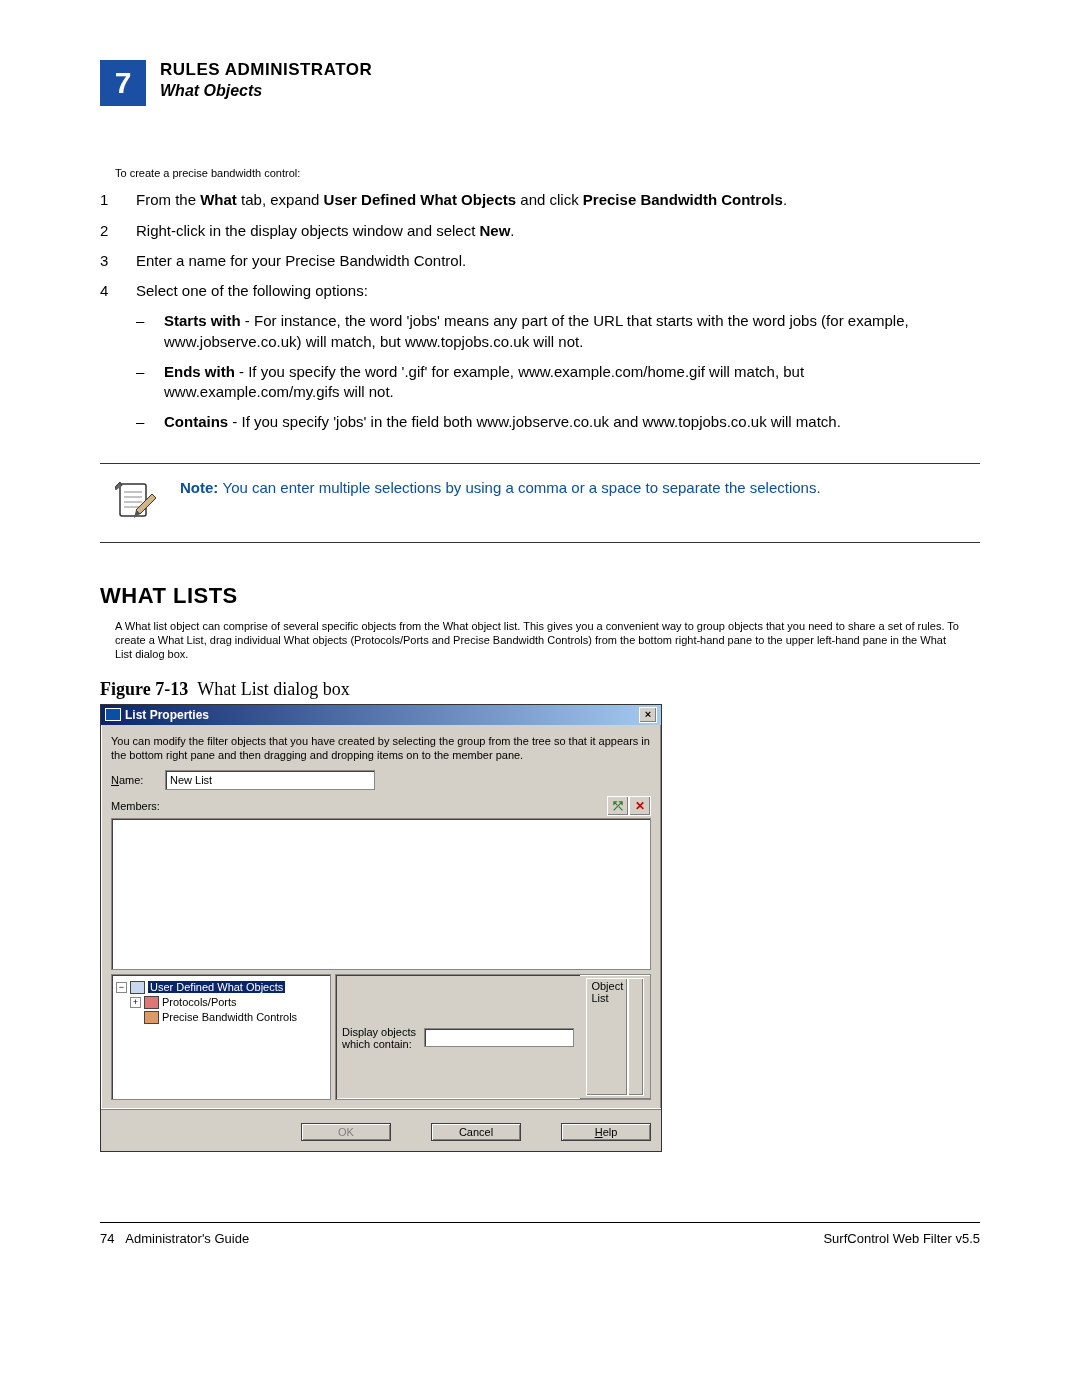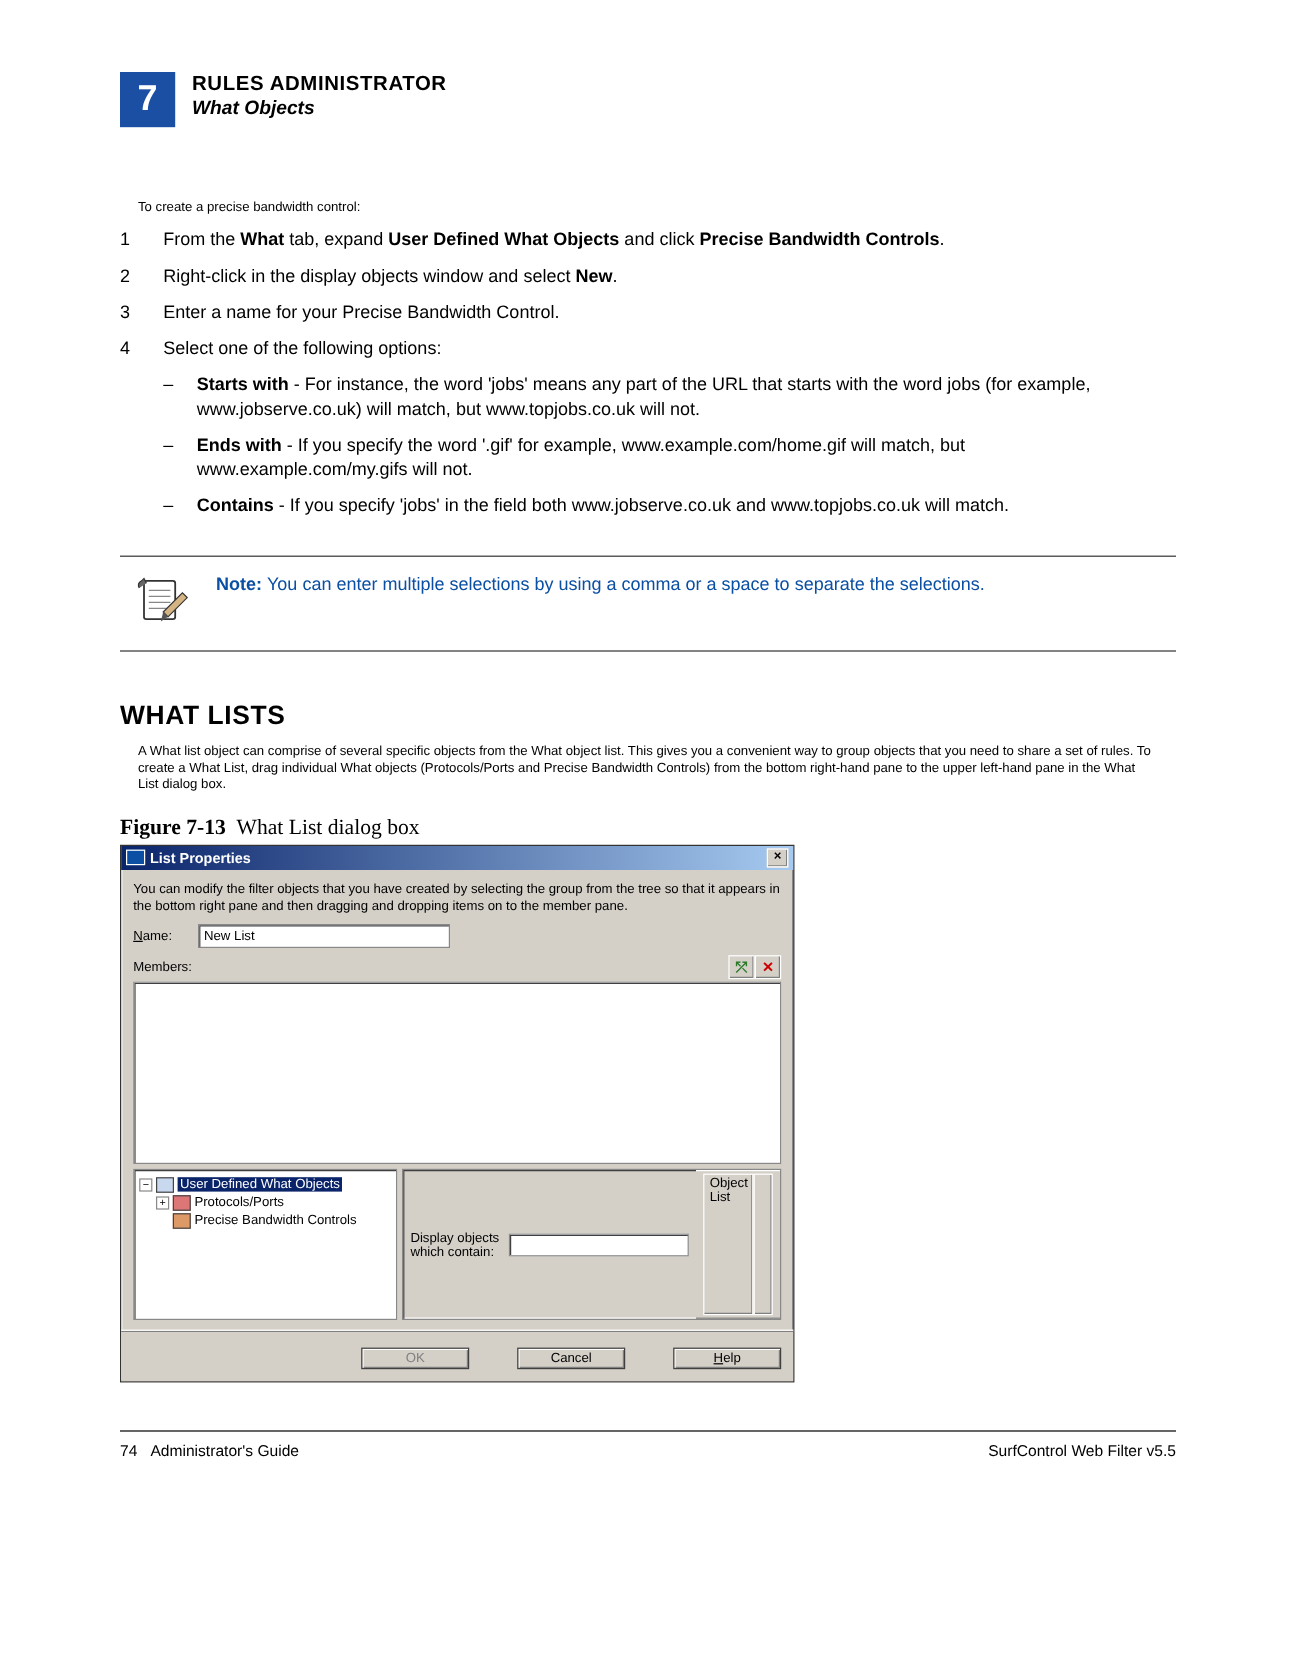--- a/index.html
+++ b/index.html
@@ -247,21 +247,21 @@
     border: 1px solid #404040;
     box-shadow: inset 1px 1px 0 #fff, inset -1px -1px 0 #808080;
     text-align: center;
     margin-left: 32px;
   }
   .win-btn.disabled { color: #808080; }
   .win-btn .accel { text-decoration: underline; }
 
   .footer {
     border-top: 1px solid #000;
-    margin-top: 40px;
+    margin-top: 70px;
     padding-top: 8px;
     display: flex;
     justify-content: space-between;
     font-size: 13px;
   }
   b { font-weight: bold; }
 </style>
 </head>
 <body>
 

